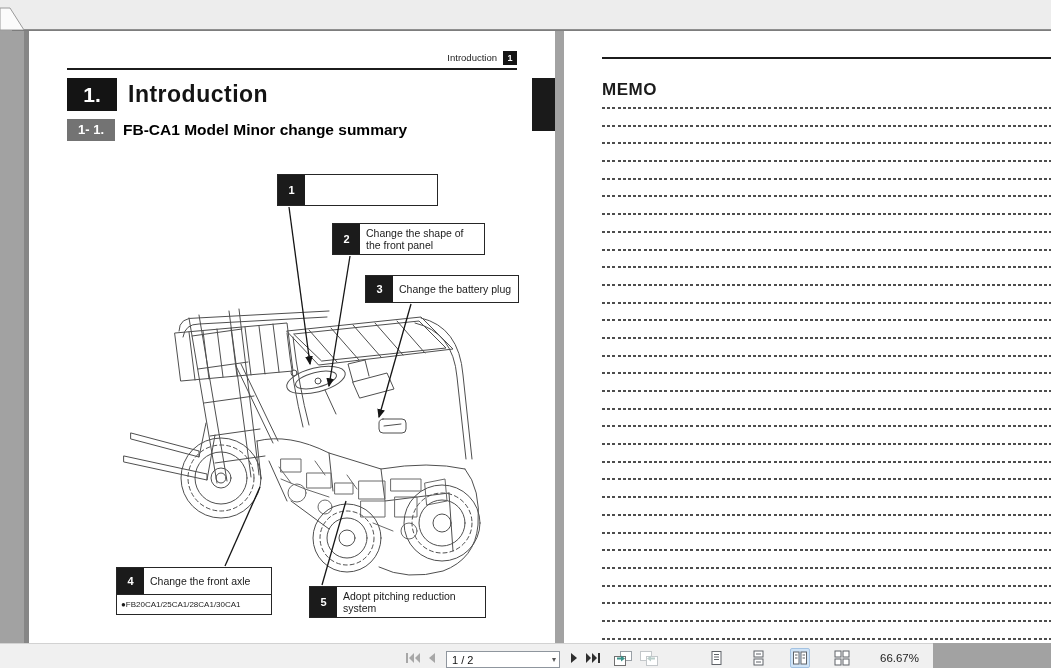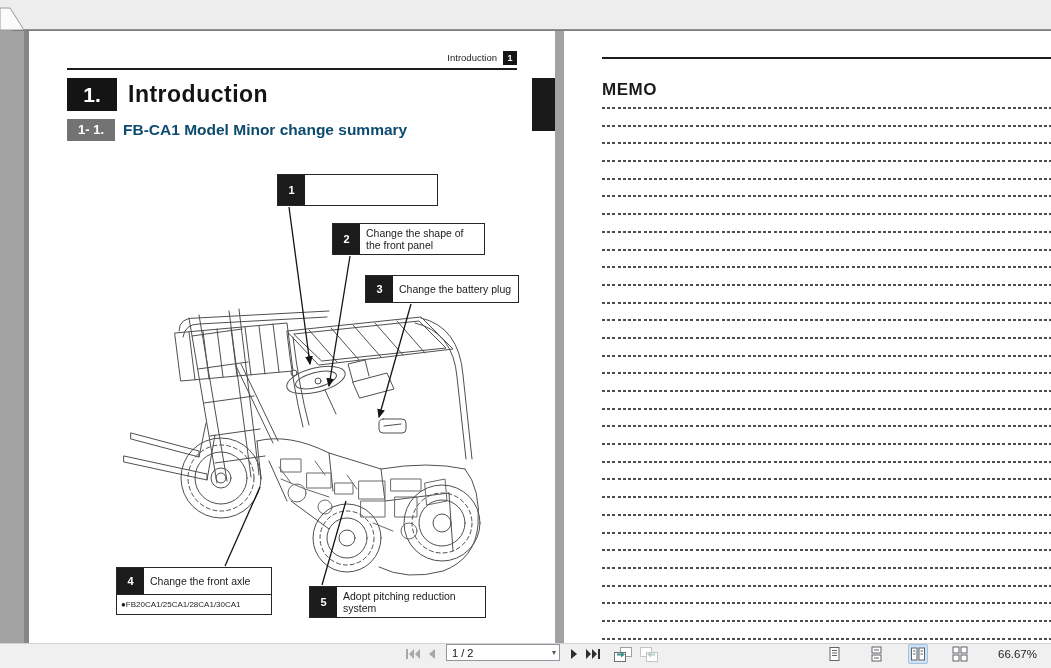--- a/index.html
+++ b/index.html
@@ -28,21 +28,21 @@
   .runhead-badge { position:absolute; right:38px; top:20px; width:14px; height:14px; background:#141414;
     color:#fff; font-size:9px; font-weight:bold; text-align:center; line-height:14px; }
   .rule-l { position:absolute; left:38px; top:37px; width:450px; height:2px; background:#1c1c1c; }
 
   .chapnum { position:absolute; left:38px; top:47px; width:50px; height:33px; background:#141414;
     color:#fff; font-size:21px; font-weight:bold; text-align:center; line-height:33px; }
   .chaptitle { position:absolute; left:99px; top:50px; font-size:23px; font-weight:bold; color:#141414;
     letter-spacing:0.5px; }
   .secnum { position:absolute; left:38px; top:88px; width:48px; height:22px; background:#737373;
     color:#fff; font-size:13px; font-weight:bold; text-align:center; line-height:22px; }
-  .sectitle { position:absolute; left:94px; top:90px; font-size:15.5px; font-weight:bold; color:#0c4a6e; }
+  .sectitle { position:absolute; left:94px; top:90px; font-size:15.5px; font-weight:bold; color:#000000; }
   .thumbtab { position:absolute; right:0; top:47px; width:23px; height:53px; background:#1a1a1a; }
 
   .illus { position:absolute; left:0; top:0; width:526px; height:612px; }
 
   
   .callout { position:absolute; border:1.5px solid #262626; background:#fff; display:flex; align-items:stretch; }
   .callout .num { width:27px; flex:none; background:#1b1b1b; color:#fff; font-size:11px; font-weight:bold;
     display:flex; align-items:center; justify-content:center; }
   .callout .lbl { flex:1; font-size:10.5px; line-height:1.18; color:#1b1b1b; padding:2px 4px 2px 6px;
     display:flex; align-items:center; }
@@ -58,22 +58,22 @@
   
   .rule-r { position:absolute; left:38px; top:26px; width:451px; height:2px; background:#1c1c1c; }
   .memo-title { position:absolute; left:38px; top:49px; font-size:17px; font-weight:bold; color:#1b1b1b;
     letter-spacing:0.5px; }
   .memo-lines { position:absolute; left:38px; top:76px; width:451px; display:flex;
     flex-direction:column; gap:15.7px; }
   .memo-line { height:2px; width:100%;
     background-image:repeating-linear-gradient(90deg,#4d4d4d 0 3px,transparent 3px 5.2px); }
 
   
-  .statusbar { position:absolute; left:0; top:643px; width:1051px; height:25px; background:#f0f0f0;
-    border-top:1px solid #d2d2d2; display:flex; align-items:flex-start; }
+  .statusbar { position:absolute; left:0; top:643px; width:933px; height:25px; background:#f0f0f0;
+    border-top:1px solid #d2d2d2; display:flex; align-items:flex-end; }
   .sb-spacer { width:402px; flex:none; }
   .sb-btn { flex:none; display:flex; align-items:center; justify-content:center; height:20px;
     padding:0 3px; cursor:default; }
   .pagebox { flex:none; width:114px; height:17px; background:#fff; border:1px solid #8f969e;
     display:flex; align-items:center; margin:0 6px; }
   .pagebox .pval { font-size:11px; color:#111; padding-left:5px; }
   .pagebox .caret { margin-left:auto; margin-right:3px; font-size:8px; color:#555; }
   .sb-right { margin-left:auto; display:flex; align-items:center; gap:22px; padding-right:14px; }
   .layout-btn { display:flex; align-items:center; justify-content:center; width:20px; height:20px;
     border:1px solid transparent; border-radius:2px; }

